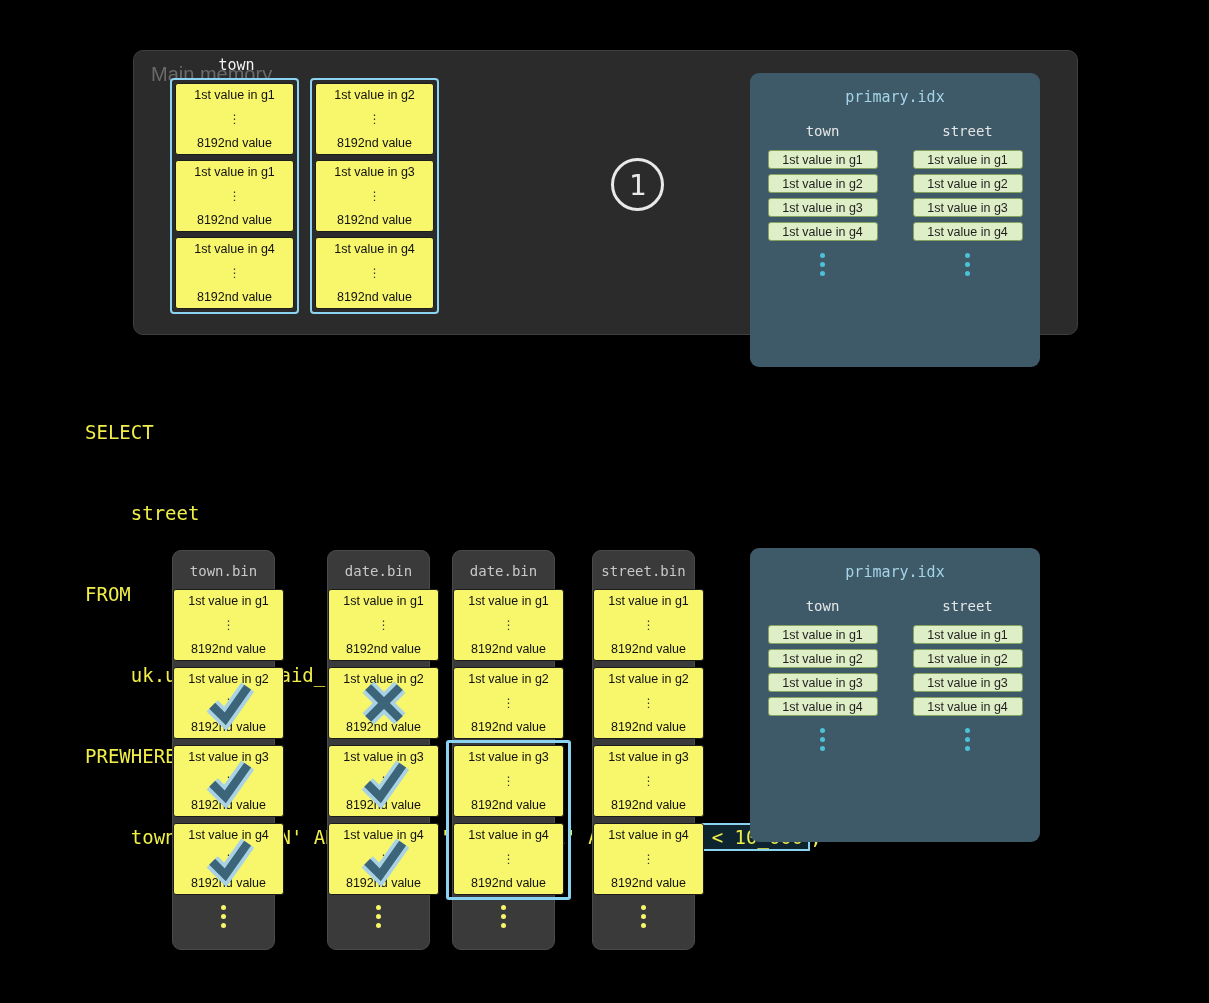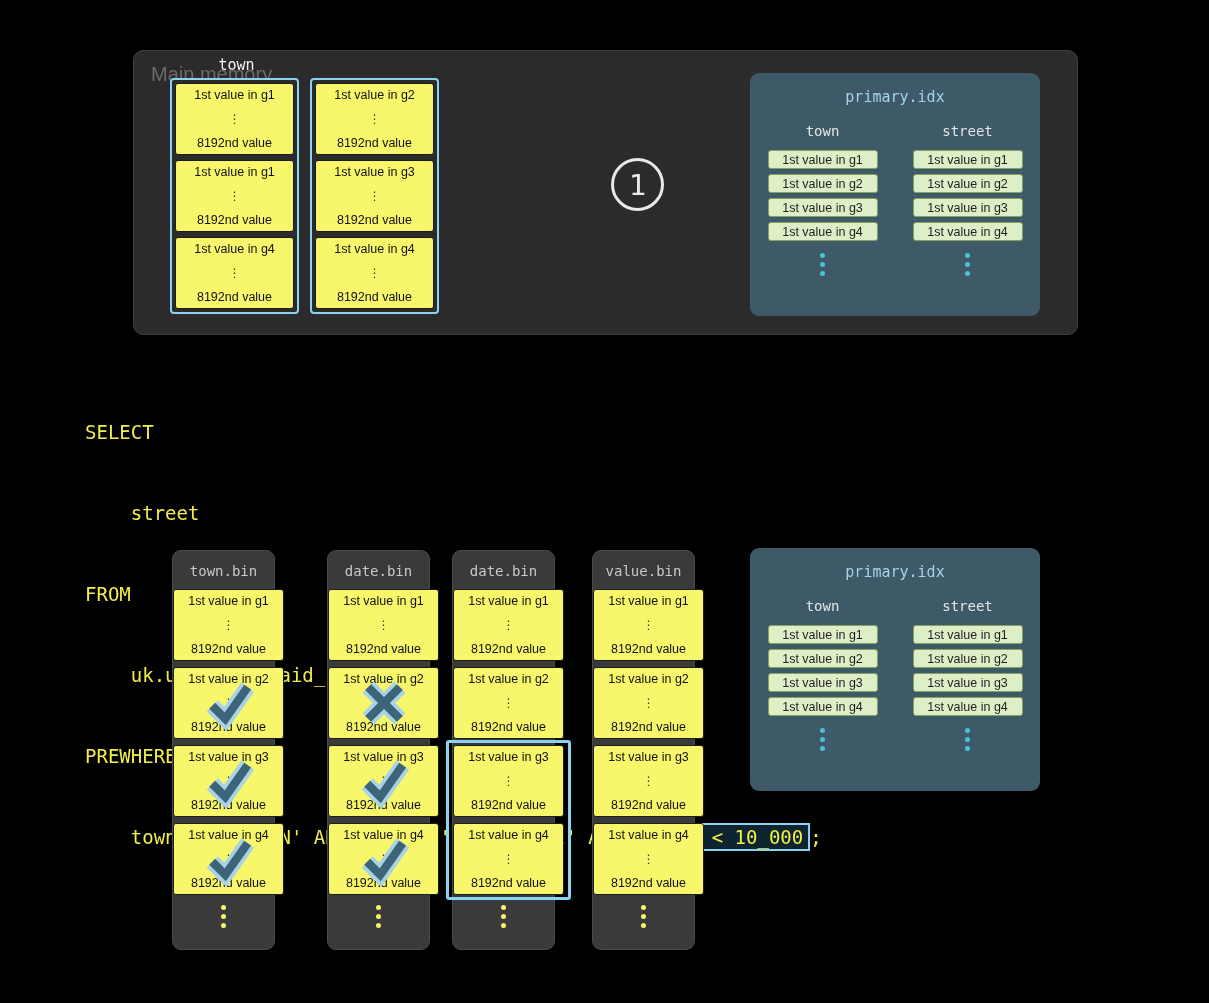--- a/index.html
+++ b/index.html
@@ -37,21 +37,21 @@
     height:72px; display:flex; flex-direction:column; align-items:center;
     justify-content:space-between; padding:4px 2px; font-size:12.5px; color:#111;
   }
   .g-dots { font-size:12px; line-height:0.9; color:#333; }
   .mark-overlay {
     position:absolute; left:0; top:0; right:0; bottom:0;
     display:flex; align-items:center; justify-content:center; pointer-events:none;
   }
   
   .idx-panel {
-    position:absolute; left:750px; width:290px; height:243px;
+    position:absolute; left:750px; width:290px; height:294px;
     background:#3e5a68; border-radius:9px;
     font-family:"DejaVu Sans Mono", monospace;
   }
   .idx-top { top:73px; }
   .idx-bottom { top:548px; }
   .idx-title { text-align:center; color:#a5d3e6; font-size:15px; margin-top:15px; }
   .idx-cols { display:flex; justify-content:space-around; margin-top:17px; }
   .idx-col { display:flex; flex-direction:column; align-items:center; }
   .idx-header { color:#e6e6e6; font-size:14px; margin-bottom:11px; }
   .pill {
@@ -302,21 +302,21 @@
           </div>
           <div class="range-highlight" style="top: 151px; height: 160px;"></div>
         </div>
         <div class="bin-dots">
           <span class="dot yellow"></span>
           <span class="dot yellow"></span>
           <span class="dot yellow"></span>
         </div>
       </div>
       <div class="bin-panel" style="left: 592px;">
-        <div class="bin-title">value.bin</div>
+        <div class="bin-title">street.bin</div>
         <div class="bin-blocks">
           <div class="granule">
             <div class="g-top">1st value in g1</div>
             <div class="g-dots">⋮</div>
             <div class="g-bottom">8192nd value</div>
           </div>
           <div class="granule">
             <div class="g-top">1st value in g2</div>
             <div class="g-dots">⋮</div>
             <div class="g-bottom">8192nd value</div>

